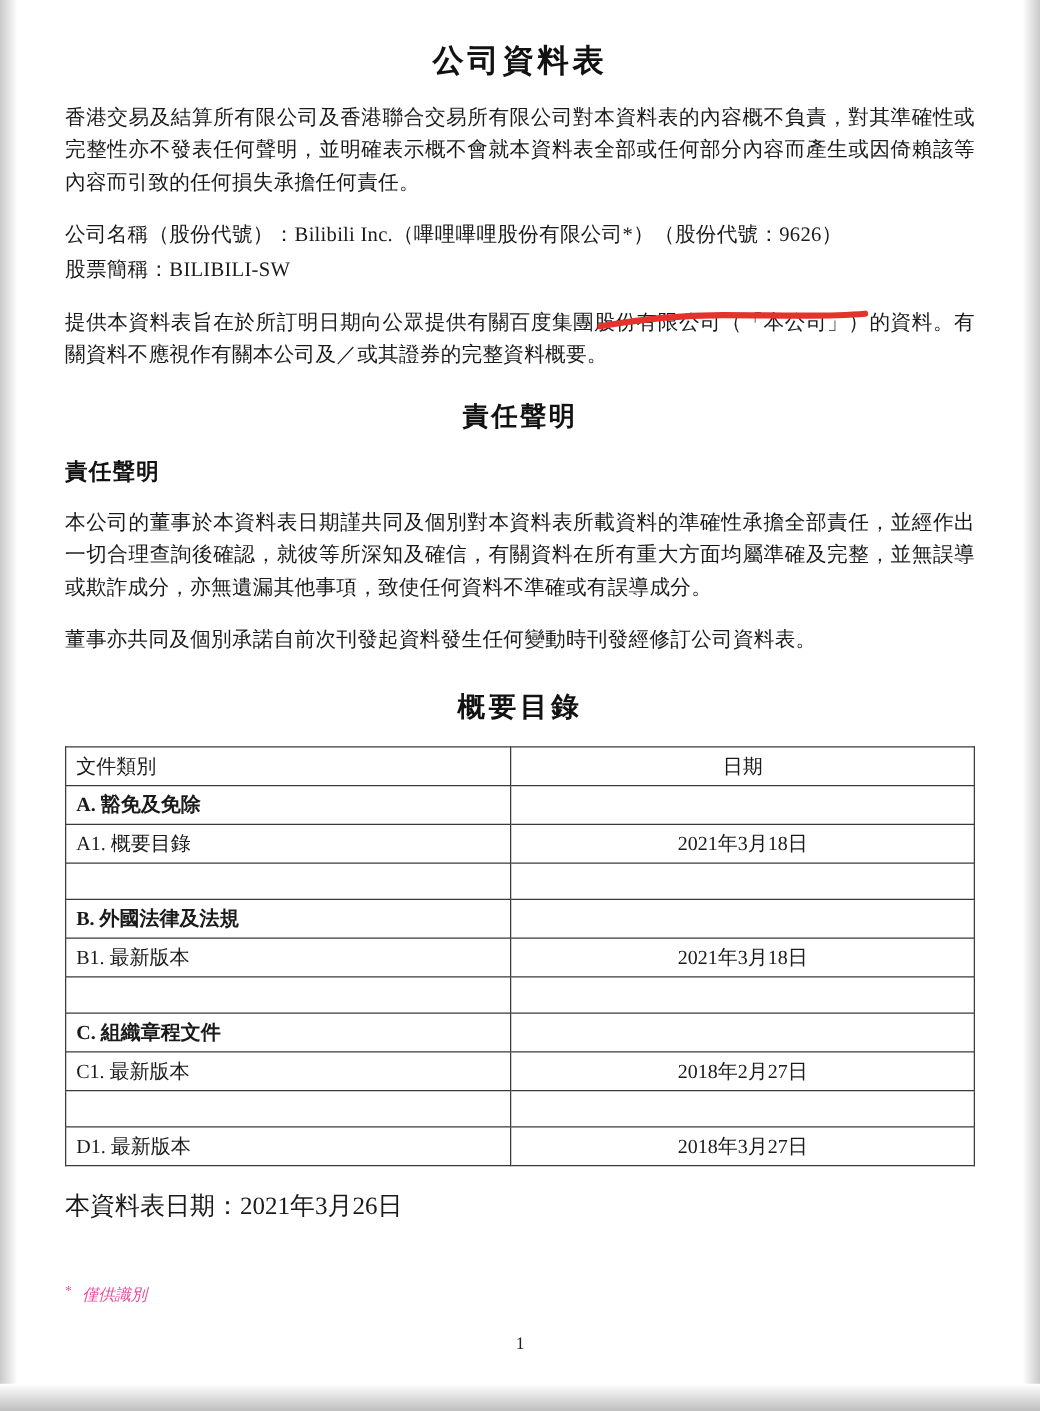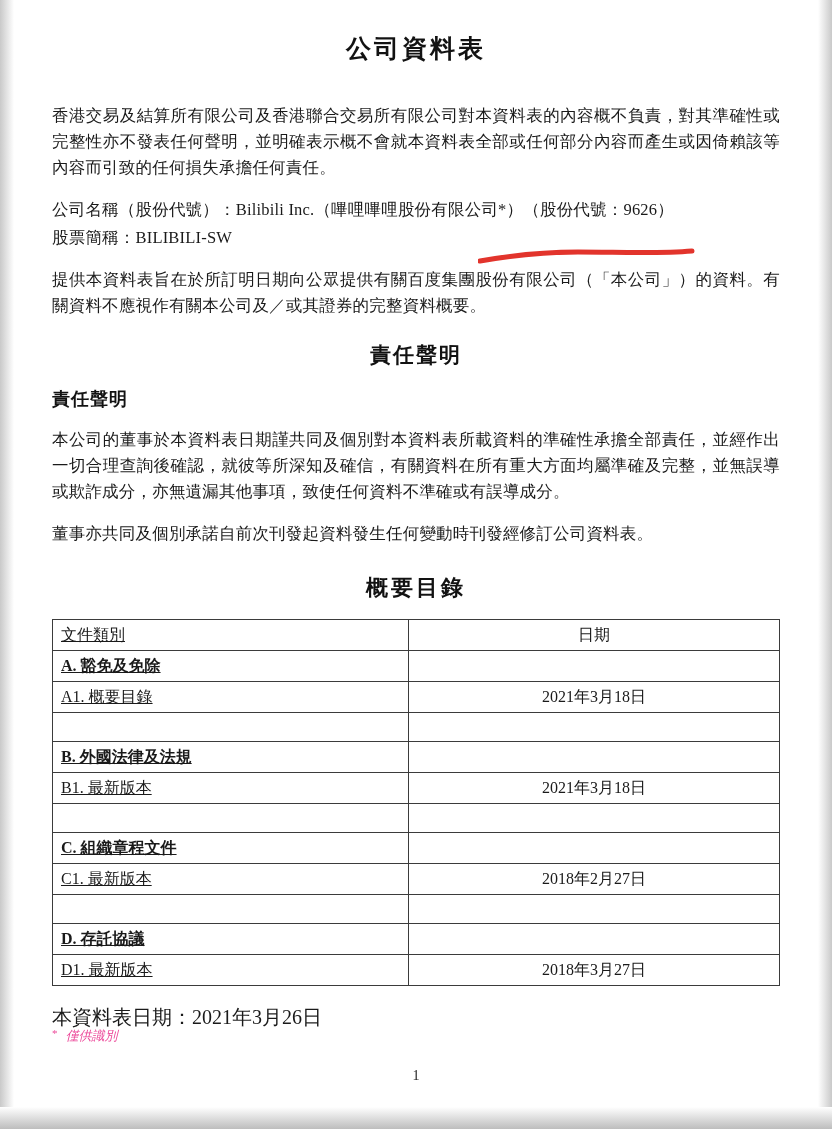--- a/index.html
+++ b/index.html
@@ -22,21 +22,21 @@
     background: #ffffff;
     box-sizing: border-box;
     padding: 18px 52px 0 52px;
   }
   .doc-title {
     text-align: center;
     font-size: 25px;
     font-weight: bold;
     letter-spacing: 3px;
     color: #121212;
-    margin: 14px 0 38px 0;
+    margin: 14px 0 16px 0;
   }
   .para {
     font-size: 16.5px;
     line-height: 26px;
     color: #1a1a1a;
     text-align: justify;
     margin: 0 0 16px 0;
     letter-spacing: 0.2px;
   }
   .para.tight {
@@ -70,21 +70,21 @@
     border-collapse: collapse;
     font-size: 16px;
     color: #1a1a1a;
   }
   table.toc td {
     border: 1px solid #3b3b3b;
     padding: 4px 8px;
     height: 22px;
     vertical-align: middle;
   }
-  table.toc td.col1 { width: 49%; text-decoration: underline; }
+  table.toc td.col1 { width: 49%; }
   table.toc td.col2 { width: 51%; text-align: center; }
   table.toc tr.group td.col1 { font-weight: bold; }
   table.toc tr.spacer td { height: 20px; }
   .date-line {
     font-size: 20px;
     color: #1a1a1a;
     margin: 18px 0 0 0;
   }
   .footnote {
     position: absolute;
@@ -192,24 +192,20 @@
         <td class="col2"></td>
       </tr>
       <tr>
         <td class="col1">C1. 最新版本</td>
         <td class="col2">2018年2月27日</td>
       </tr>
       <tr class="spacer">
         <td class="col1"></td>
         <td class="col2"></td>
       </tr>
-      <tr class="group">
-        <td class="col1">D. 存託協議</td>
-        <td class="col2"></td>
-      </tr>
       <tr>
         <td class="col1">D1. 最新版本</td>
         <td class="col2">2018年3月27日</td>
       </tr>
     </tbody>
   </table>
 
   <div class="date-line">本資料表日期：2021年3月26日</div>
 
   <div class="footnote">

